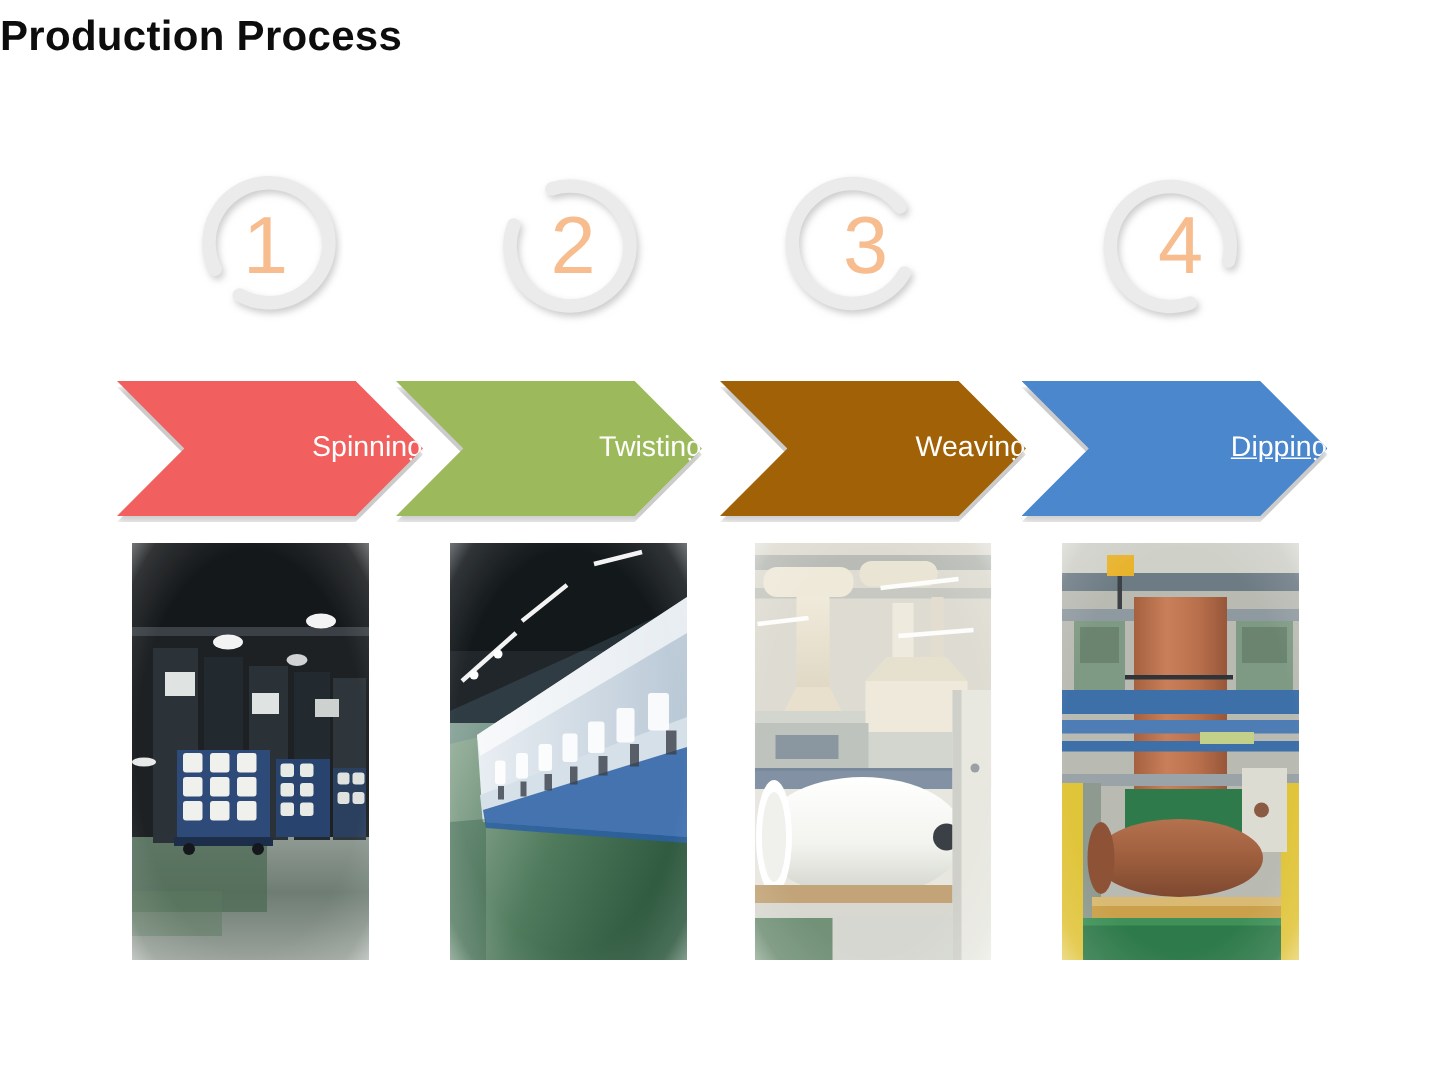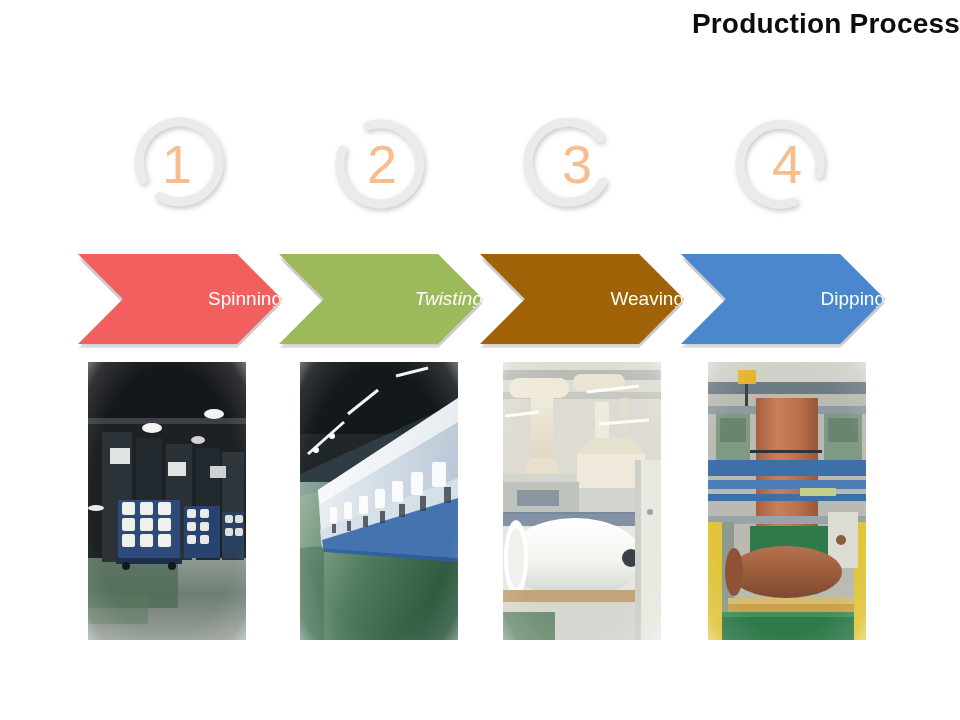--- a/index.html
+++ b/index.html
@@ -18,21 +18,21 @@
     background: #ffffff;
     overflow: hidden;
   }
 
   
   #slide-title {
     position: absolute;
     left: 0;
     top: 8px;
     width: 960px;
-    text-align: right;
+    text-align: left;
     font-size: 28px;
     font-weight: bold;
     color: #0d0d0d;
     letter-spacing: 0.2px;
   }
 
   
   .ring-row {
     position: absolute;
     left: 0;
@@ -102,23 +102,23 @@
     position: absolute;
     top: 4px;
     width: 204px;
     height: 90px;
     background: rgba(140,140,140,0.45);
     filter: blur(3px);
     -webkit-clip-path: polygon(0% 0%, 78% 0%, 100% 50%, 78% 100%, 0% 100%, 22% 50%);
     clip-path: polygon(0% 0%, 78% 0%, 100% 50%, 78% 100%, 0% 100%, 22% 50%);
   }
   .c1 { left: 78px; }
-  .c2 { left: 279px; font-style: italic; }
+  .c2 { left: 264px; }
   .c3 { left: 480px; }
-  .c4 { left: 681px; }
+  .c4 { left: 681px; text-decoration: underline; }
   .chev-label {
     position: relative;
     z-index: 2;
     white-space: nowrap;
   }
 
   
   .photo-row {
     position: absolute;
     left: 0;

